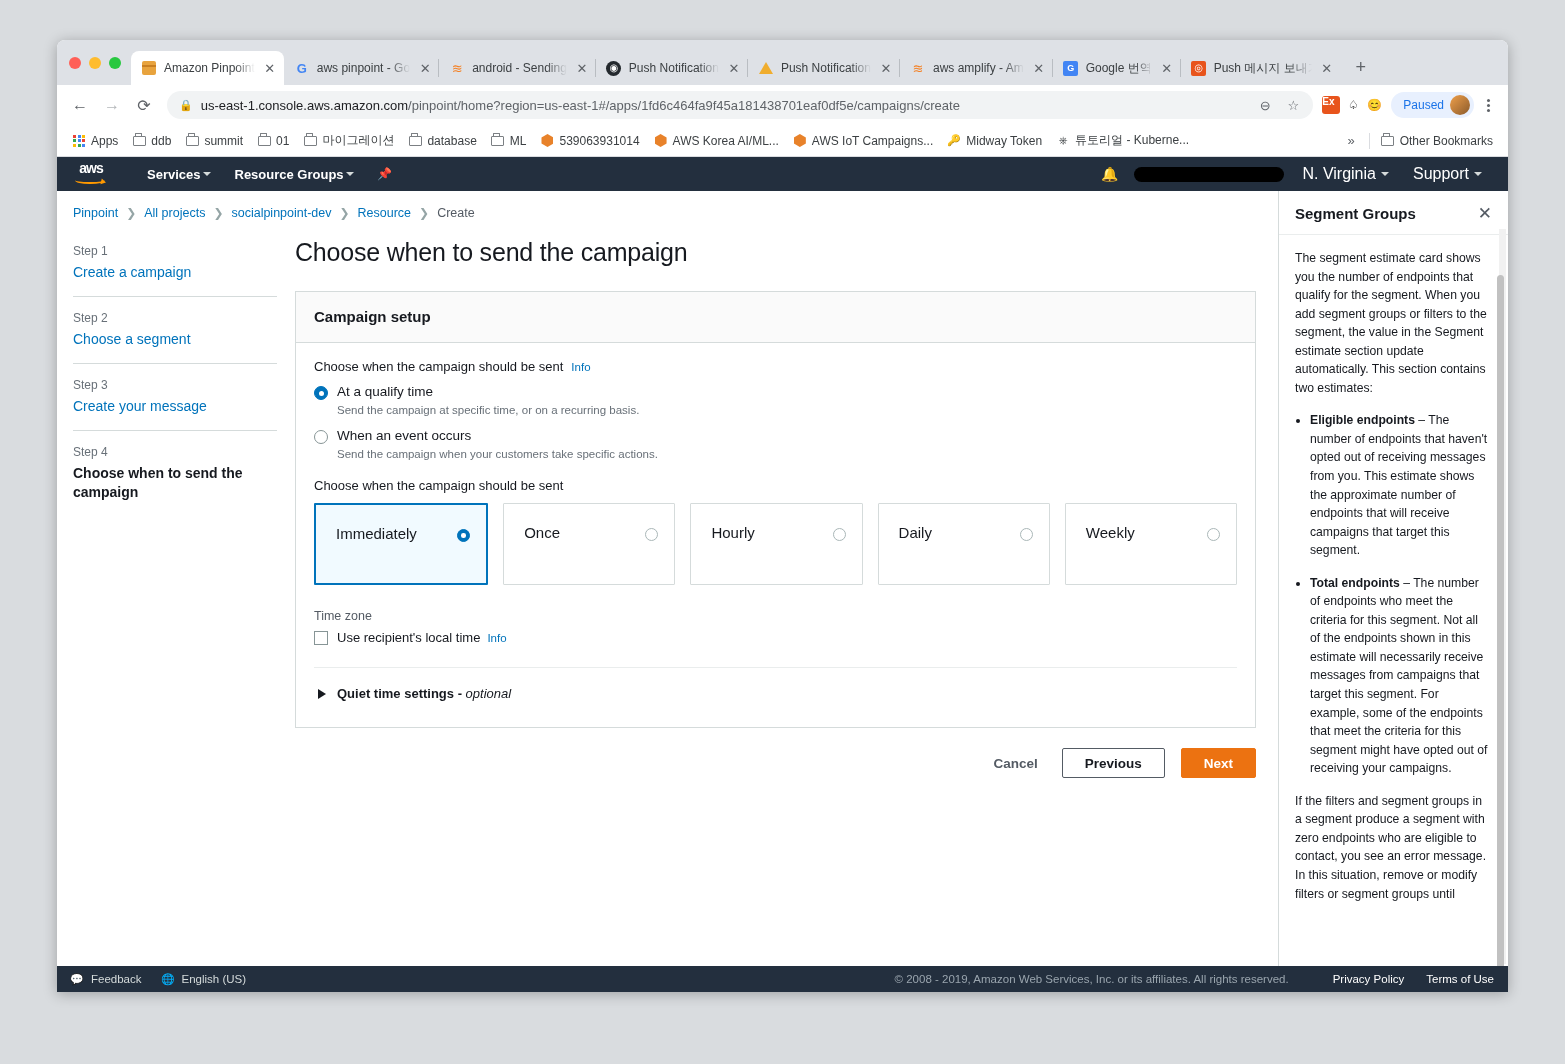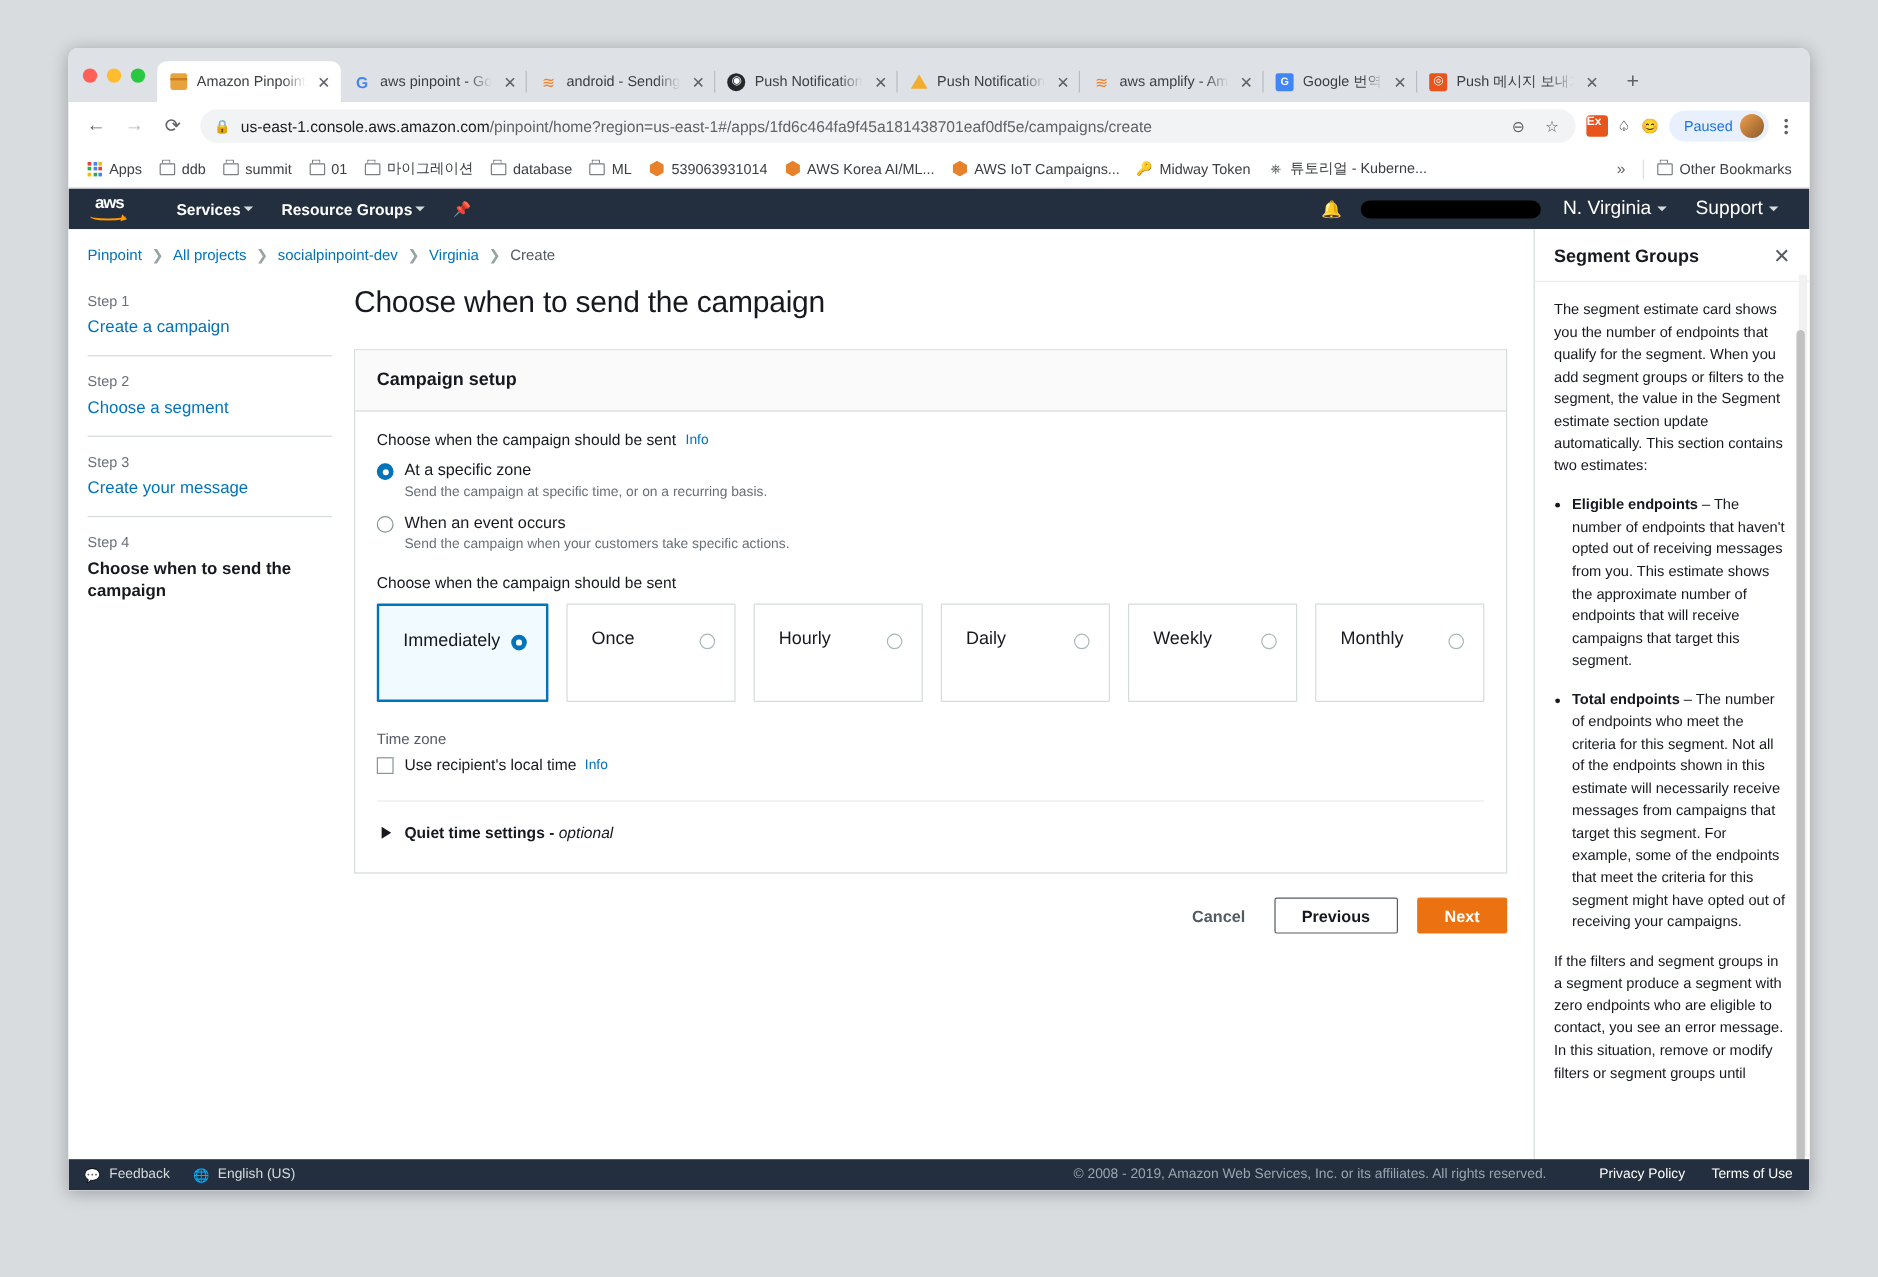--- a/index.html
+++ b/index.html
@@ -564,21 +564,21 @@
 
       <div class="leftpane">
 
         <div class="breadcrumb">
           <span class="bc-link">Pinpoint</span>
           <span class="bc-sep">❯</span>
           <span class="bc-link">All projects</span>
           <span class="bc-sep">❯</span>
           <span class="bc-link">socialpinpoint-dev</span>
           <span class="bc-sep">❯</span>
-          <span class="bc-link">Virginia</span>
+          <span class="bc-link">Resource</span>
           <span class="bc-sep">❯</span>
           <span class="bc-cur">Create</span>
         </div>
 
         <div class="body-row">
 
           <div class="steps">
             <div class="step done">
               <div class="step-num">Step 1</div>
               <div class="step-label">Create a campaign</div>
@@ -606,21 +606,21 @@
               </div>
               <div class="card-body">
 
                 <div class="field-label">
                   <span>Choose when the campaign should be sent</span>
                   <span class="info-link">Info</span>
                 </div>
 
                 <div class="radio-row">
                   <span class="radio sel2"></span>
-                  <span class="radio-main">At a specific zone</span>
+                  <span class="radio-main">At a qualify time</span>
                 </div>
                 <div class="radio-desc">Send the campaign at specific time, or on a recurring basis.</div>
 
                 <div class="radio-row">
                   <span class="radio"></span>
                   <span class="radio-main">When an event occurs</span>
                 </div>
                 <div class="radio-desc">Send the campaign when your customers take specific actions.</div>
 
                 <div class="sub-label">Choose when the campaign should be sent</div>
@@ -639,24 +639,20 @@
                     <span class="freq-radio"></span>
                   </div>
                   <div class="freq-card">
                     <span class="freq-label">Daily</span>
                     <span class="freq-radio"></span>
                   </div>
                   <div class="freq-card">
                     <span class="freq-label">Weekly</span>
                     <span class="freq-radio"></span>
                   </div>
-                  <div class="freq-card">
-                    <span class="freq-label">Monthly</span>
-                    <span class="freq-radio"></span>
-                  </div>
                 </div>
 
                 <div class="tz-label">Time zone</div>
                 <div class="tz-row">
                   <div class="cbx-row">
                     <span class="cbx"></span>
                     <span class="cbx-label">
                       <span>Use recipient's local time</span>
                       <span class="info-link">Info</span>
                     </span>

